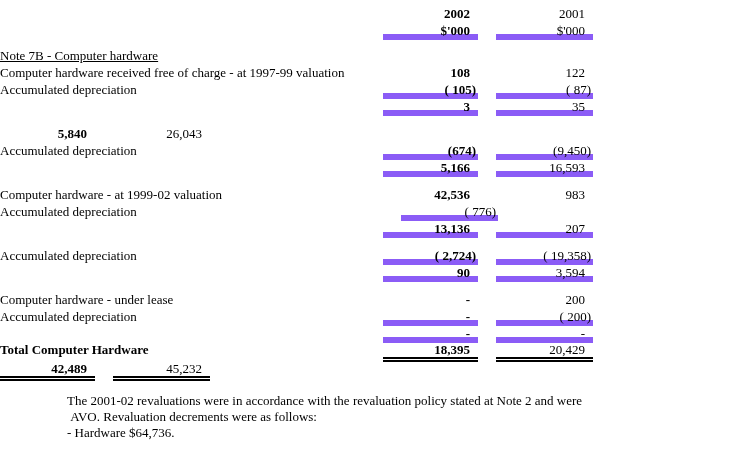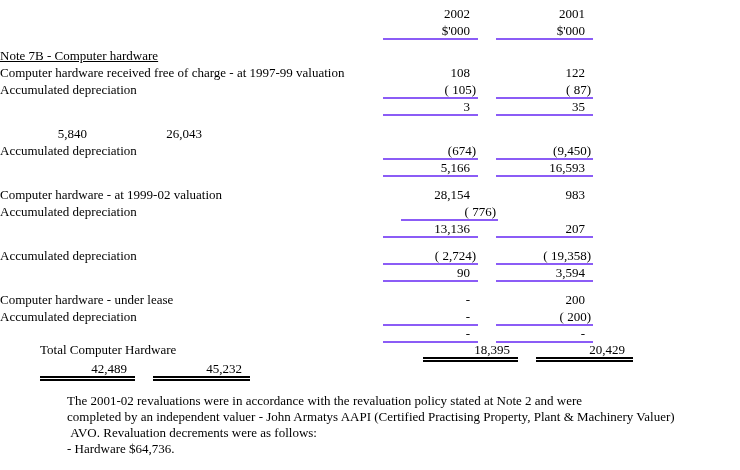--- a/index.html
+++ b/index.html
@@ -3,28 +3,28 @@
 <meta charset="utf-8">
 <style>
   html,body{margin:0;padding:0;}
   body{
     width:740px;height:470px;background:#ffffff;color:#000000;
     font-family:"Liberation Serif","DejaVu Serif",serif;
     font-size:13px;overflow:hidden;
   }
   .page{padding-top:6px;}
   .row{display:flex;height:17px;line-height:16px;}
-  .trow{height:19px;line-height:14px;padding-left:40px;}
+  .trow{height:19px;line-height:14px;}
   .lbl{width:383px;white-space:pre;}
   .v{box-sizing:border-box;text-align:right;white-space:pre;}
   .c2{width:95px;padding-right:8px;}
   .c1{width:97px;margin-left:18px;padding-right:8px;}
-  .b{font-weight:normal;}
+  .b{font-weight:bold;}
   .u{text-decoration:underline;}
-  .rule{border-bottom:2px solid #8b5cf6;}
+  .rule{border-bottom:6px solid #8b5cf6;}
   .drule{border-bottom:5px double #000;}
   .neg{margin-right:-6px;}
   .spacer{height:10px;}
   .spacer.s8{height:8px;}
   .notes{margin:12px 0 0 67px;width:625px;}
   .notes .line{white-space:pre-wrap;line-height:16px;}
 </style>
 </head>
 <body>
 
@@ -80,21 +80,21 @@
     <div class="row">
       <div class="lbl"></div>
       <div class="v c2 b rule"><span>5,166</span></div>
       <div class="v c1 rule"><span>16,593</span></div>
     </div>
 
     <div class="spacer"></div>
 
     <div class="row">
       <div class="lbl">Computer hardware - at 1999-02 valuation</div>
-      <div class="v c2 b"><span>28,154</span></div>
+      <div class="v c2 b"><span>42,536</span></div>
       <div class="v c1"><span>983</span></div>
     </div>
     <div class="row">
       <div class="lbl">Accumulated depreciation</div>
       <div class="v c1 rule"><span class="neg">( 776)</span></div>
     </div>
     <div class="row">
       <div class="lbl"></div>
       <div class="v c2 b rule"><span>13,136</span></div>
       <div class="v c1 rule"><span>207</span></div>
@@ -137,17 +137,16 @@
       <div class="v c1 drule"><span>20,429</span></div>
     </div>
     <div class="row trow">
       <div class="v c2 b drule"><span>42,489</span></div>
       <div class="v c1 drule"><span>45,232</span></div>
     </div>
   </div>
 
   <div class="notes">
     <div class="line">The 2001-02 revaluations were in accordance with the revaluation policy stated at Note 2 and were</div>
-    <div class="line">completed by an independent valuer - John Armatys AAPI (Certified Practising Property, Plant &amp; Machinery Valuer)</div>
     <div class="line"> AVO. Revaluation decrements were as follows:</div>
     <div class="line">- Hardware $64,736.</div>
   </div>
 </div>
 
 </body></html>

